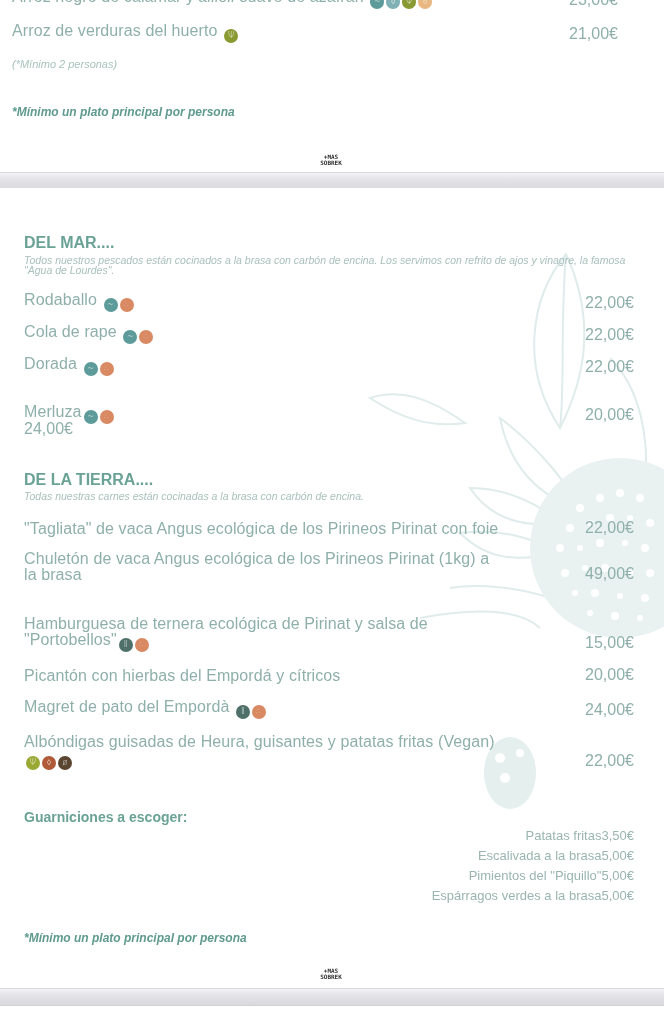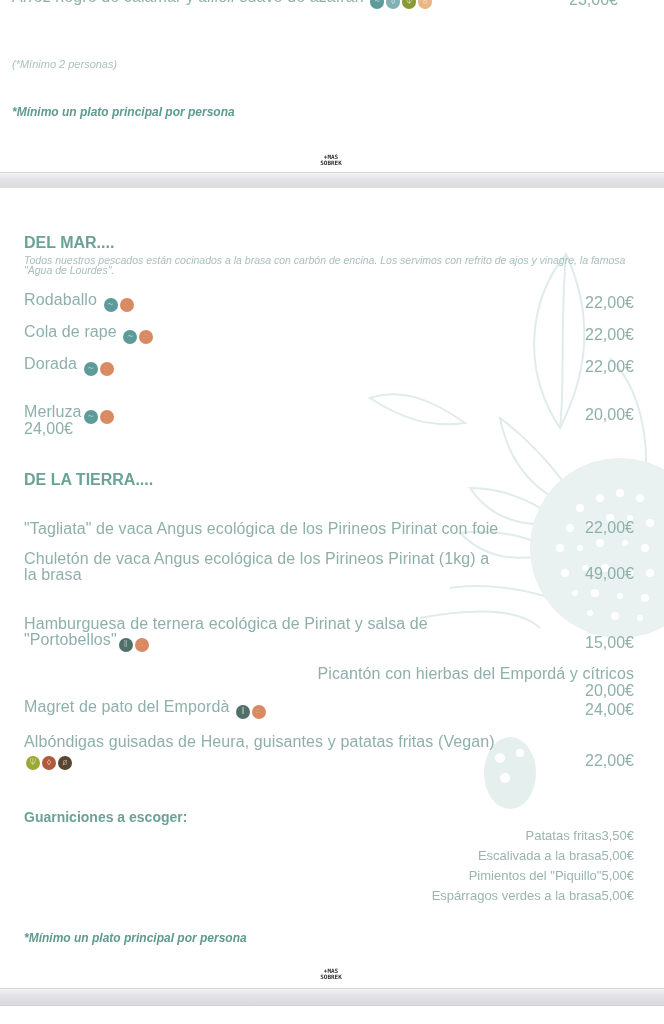--- a/index.html
+++ b/index.html
@@ -46,20 +46,27 @@
 <body>
 
 <div class="page page1">
   <div class="row" style="top:2px;">
     <span class="name">
       <span>Arroz negro de calamar y </span><span class="italic">allioli</span><span> suave de azafrán</span>
       <span class="icon fish">~</span><span class="icon shell">◊</span><span class="icon veg">Ψ</span><span class="icon egg">○</span>
     </span>
     <span class="price">23,00€</span>
   </div>
+  <div class="row" style="top:36px;">
+    <span class="name">
+      <span>Arroz de verduras del huerto</span>
+      <span class="icon veg">Ψ</span>
+    </span>
+    <span class="price">21,00€</span>
+  </div>
   <div class="note-small" style="top:72px;">(*Mínimo 2 personas)</div>
   <div class="min-note" style="top:119px; left:12px;">*Mínimo un plato principal por persona</div>
   <div class="logo" style="top:168px;">
     <div>+MAS</div>
     <div>SOBREK</div>
   </div>
 </div>
 
 <div class="gap gap1"></div>
 
@@ -132,34 +139,35 @@
   </div>
   <div class="dish" style="top:216px;">
     <span class="name"><span>Merluza</span><span class="icon fish">~</span><span class="icon allergen">∴</span></span>
     <span class="price">20,00€</span>
   </div>
   <div class="dish" style="top:232px;">
     <span class="price">24,00€</span>
   </div>
 
   <div class="section-title" style="top:283px;">DE LA TIERRA....</div>
+  <div class="section-desc" style="top:303px;">Todas nuestras carnes están cocinadas a la brasa con carbón de encina.</div>
 
   <div class="dish" style="top:331px;">
     <span class="name">"Tagliata" de vaca Angus ecológica de los Pirineos Pirinat con foie</span>
     <span class="price">22,00€</span>
   </div>
   <div class="dish" style="top:363px;">
     <span class="name">Chuletón de vaca Angus ecológica de los Pirineos Pirinat (1kg) a la brasa</span>
     <span class="price">49,00€</span>
   </div>
   <div class="dish" style="top:428px;gap:24px;">
     <span class="name"><span>Hamburguesa de ternera ecológica de Pirinat y salsa de "Portobellos"</span><span class="icon gluten">Ⅱ</span><span class="icon allergen">∴</span></span>
     <span class="price">15,00€</span>
   </div>
-  <div class="dish" style="top:478px;flex-direction:column;">
+  <div class="dish" style="top:478px;">
     <span class="name">Picantón con hierbas del Empordá y cítricos</span>
     <span class="price">20,00€</span>
   </div>
   <div class="dish" style="top:511px;">
     <span class="name"><span>Magret de pato del Empordà</span> <span class="icon gluten">Ⅱ</span><span class="icon allergen">∴</span></span>
     <span class="price">24,00€</span>
   </div>
   <div class="dish" style="top:546px;gap:8px;">
     <span class="name"><span>Albóndigas guisadas de Heura, guisantes y patatas fritas (Vegan)</span> <span class="icon vegbright">Ψ</span><span class="icon brown">◊</span><span class="icon dark">ø</span></span>
     <span class="price">22,00€</span>

